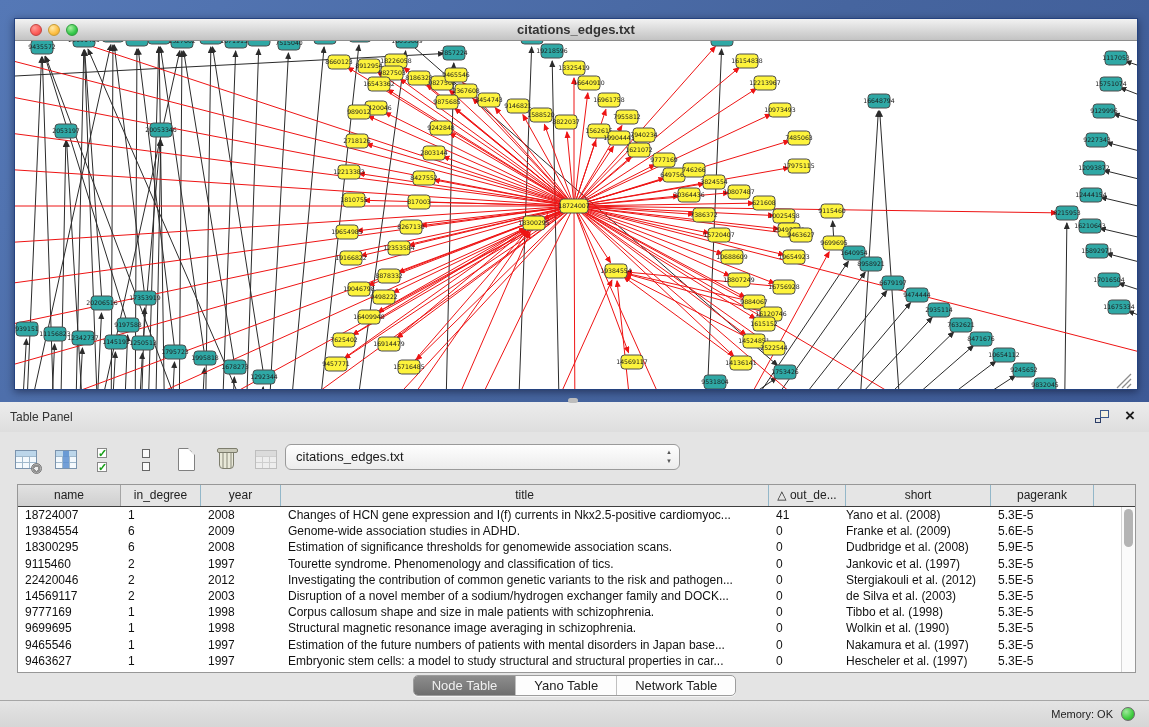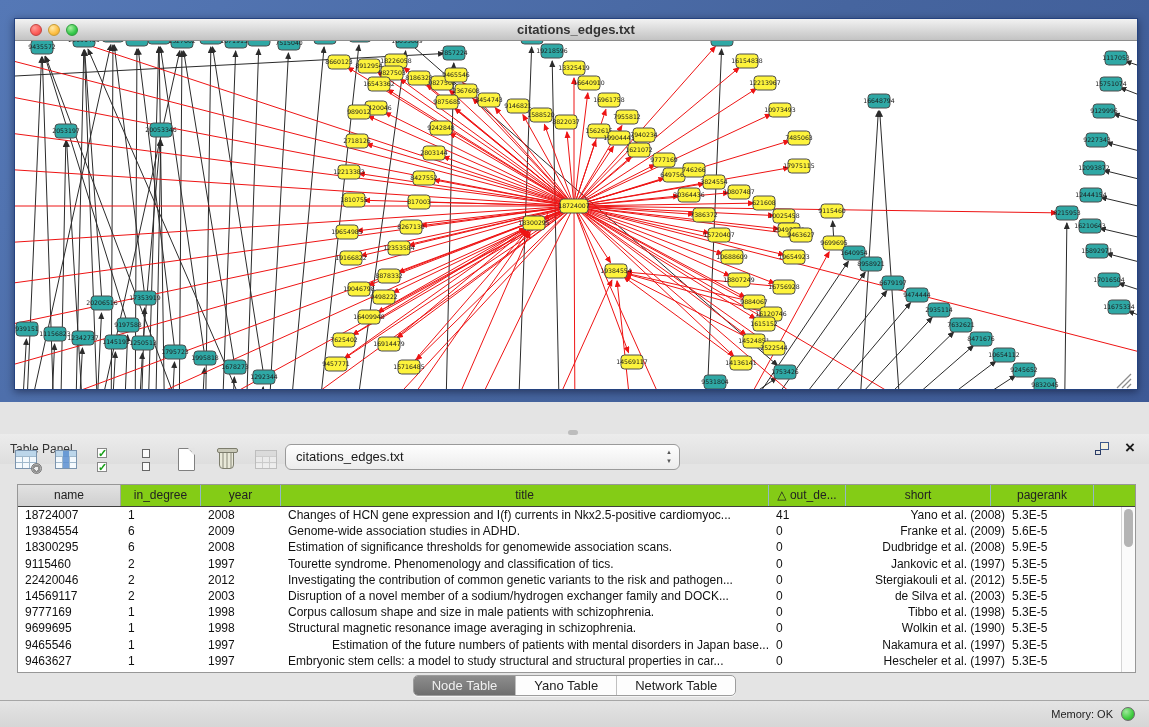--- a/index.html
+++ b/index.html
@@ -16,21 +16,21 @@
   .tl.red   { left:15px; background:radial-gradient(circle at 35% 30%,#ff9a94,#fc5b57 60%,#d94341); border:1px solid #c34340;}
   .tl.yel   { left:33px; background:radial-gradient(circle at 35% 30%,#ffe9a8,#fdbe41 60%,#e0a12c); border:1px solid #c79b33;}
   .tl.grn   { left:51px; background:radial-gradient(circle at 35% 30%,#a8f0a0,#35c84a 60%,#28a83c); border:1px solid #2f9e3d;}
   .win-title { text-align:center; font-size:13px; line-height:21px; color:#333; font-weight:bold; }
   .canvas { position:absolute; left:0; top:22px; right:0; bottom:0; background:#fff; overflow:hidden; }
   .canvas svg { display:block; }
 
   
   .table-panel { position:absolute; left:0; top:402px; width:1149px; height:298px; background:#e4e4e4; }
   .splitter-dot { position:absolute; left:568px; top:-4px; width:10px; height:5px; border-radius:3px; background:#bdbdbd; }
-  .panel-titlebar { height:30px; background:linear-gradient(#ececec,#dedede); position:relative;margin-top:32px; }
+  .panel-titlebar { height:30px; background:linear-gradient(#ececec,#dedede); position:relative; }
   .panel-title { position:absolute; left:10px; top:8px; font-size:12px; color:#333; }
   .panel-float { position:absolute; right:40px; top:8px; width:14px; height:13px; cursor:pointer; }
   .panel-float .sq1 { position:absolute; right:0; top:0; width:9px; height:8px; border:1.5px solid #3c5a8c; background:#f5f2e0;}
   .panel-float .sq2 { position:absolute; left:0; bottom:0; width:6px; height:5px; border:1.5px solid #2a3c66; background:transparent;}
   .panel-close { position:absolute; right:14px; top:4px; font-size:17px; font-weight:bold; color:#1a1a1a; cursor:pointer; }
 
   .toolbar { position:absolute; left:14px; top:40px; height:36px; display:flex; align-items:center; gap:14px; }
   .ticon { width:26px; height:26px; position:relative; cursor:pointer; }
   .tbl-base { position:absolute; left:1px; top:3px; width:22px; height:19px; border:1px solid #7a93ad; background:
       linear-gradient(#bcd6ea,#bcd6ea) 0 0/100% 5px no-repeat,
@@ -50,27 +50,27 @@
            background:repeating-linear-gradient(90deg,#e9e9d9 0 2px,#b9b9a9 2px 4px); }
   .trash::before { content:""; position:absolute; left:-3px; top:-4px; width:19px; height:3px; background:#c9c9b9; border:1px solid #7d7d6d; border-radius:2px;}
   .tbl-dis { opacity:.45; filter:grayscale(1); }
   .fx { font-family:"DejaVu Serif", serif; font-style:italic; font-weight:bold; font-size:14px; color:#222; line-height:26px; }
 
   .tbl-select { position:absolute; left:285px; top:42px; width:395px; height:26px; background:linear-gradient(#fefefe,#ececec);
                 border:1px solid #9a9a9a; border-radius:6px; font-size:13px; color:#1a1a1a; line-height:24px; padding-left:10px; cursor:pointer;}
   .tbl-select .arrows { position:absolute; right:7px; top:3px; font-size:6px; color:#555; line-height:9px; text-align:center;}
 
   .data-table { position:absolute; left:17px; top:82px; width:1119px; height:189px; background:#fff; border:1px solid #979797; overflow:hidden;}
-  .thead { display:flex; height:22px; border-bottom:1px solid #3e3e3e; background:#84cc16; }
+  .thead { display:flex; height:22px; border-bottom:1px solid #3e3e3e; background:#e5e5e5; }
   .th { font-size:12px; color:#222; text-align:center; line-height:21px; border-right:1px solid #93b7c9; overflow:hidden; white-space:nowrap; cursor:pointer;}
   .th.gray { background:linear-gradient(#e2e2e2,#cfcfcf); border-right:1px solid #a5a5a5;}
   .tbody { position:absolute; left:0; top:22px; right:14px; bottom:0; overflow:hidden; }
   .tr { display:flex; height:16.2px; cursor:default; }
   .td { font-size:12px; color:#111; line-height:16px; white-space:nowrap; overflow:hidden; padding-left:7px; }
-  .td.center { text-align:right; padding-left:0;margin-left:14px; }
+  .td.center { text-align:left; padding-left:0; }
   .vscroll { position:absolute; right:0; top:22px; width:14px; bottom:0; background:#fbfbfb; border-left:1px solid #d5d5d5;}
   .vthumb { position:absolute; left:2px; top:2px; width:9px; height:38px; border-radius:5px; background:#b4b4b4; }
 
   .tabbar { position:absolute; left:0; top:273px; width:1149px; height:25px; display:flex; justify-content:center; }
   .seg { display:flex; height:21px; border:1px solid #9d9d9d; border-radius:5px; overflow:hidden; background:#fdfdfd; box-shadow:0 1px 0 rgba(255,255,255,.6);}
   .seg-btn { font-size:13px; padding:0 18px; line-height:20px; color:#222; border-right:1px solid #c0c0c0; cursor:pointer; }
   .seg-btn:last-child { border-right:none; }
   .seg-btn.sel { background:linear-gradient(#8d8d8d,#6f6f6f); color:#f0f0f0; }
 
   
@@ -943,21 +943,21 @@
           <div class="td" style="width: 80px;">1998</div>
           <div class="td" style="width: 488px;">Structural magnetic resonance image averaging in schizophrenia.</div>
           <div class="td" style="width: 77px;">0</div>
           <div class="td center" style="width: 145px;">Wolkin et al. (1990)</div>
           <div class="td" style="width: 103px;">5.3E-5</div>
         </div>
         <div class="tr">
           <div class="td" style="width: 103px;">9465546</div>
           <div class="td" style="width: 80px;">1</div>
           <div class="td" style="width: 80px;">1997</div>
-          <div class="td" style="width: 488px; text-align: right;">Estimation of the future numbers of patients with mental disorders in Japan base...</div>
+          <div class="td" style="width: 488px;">Estimation of the future numbers of patients with mental disorders in Japan base...</div>
           <div class="td" style="width: 77px;">0</div>
           <div class="td center" style="width: 145px;">Nakamura et al. (1997)</div>
           <div class="td" style="width: 103px;">5.3E-5</div>
         </div>
         <div class="tr">
           <div class="td" style="width: 103px;">9463627</div>
           <div class="td" style="width: 80px;">1</div>
           <div class="td" style="width: 80px;">1997</div>
           <div class="td" style="width: 488px;">Embryonic stem cells: a model to study structural and structural properties in car...</div>
           <div class="td" style="width: 77px;">0</div>

